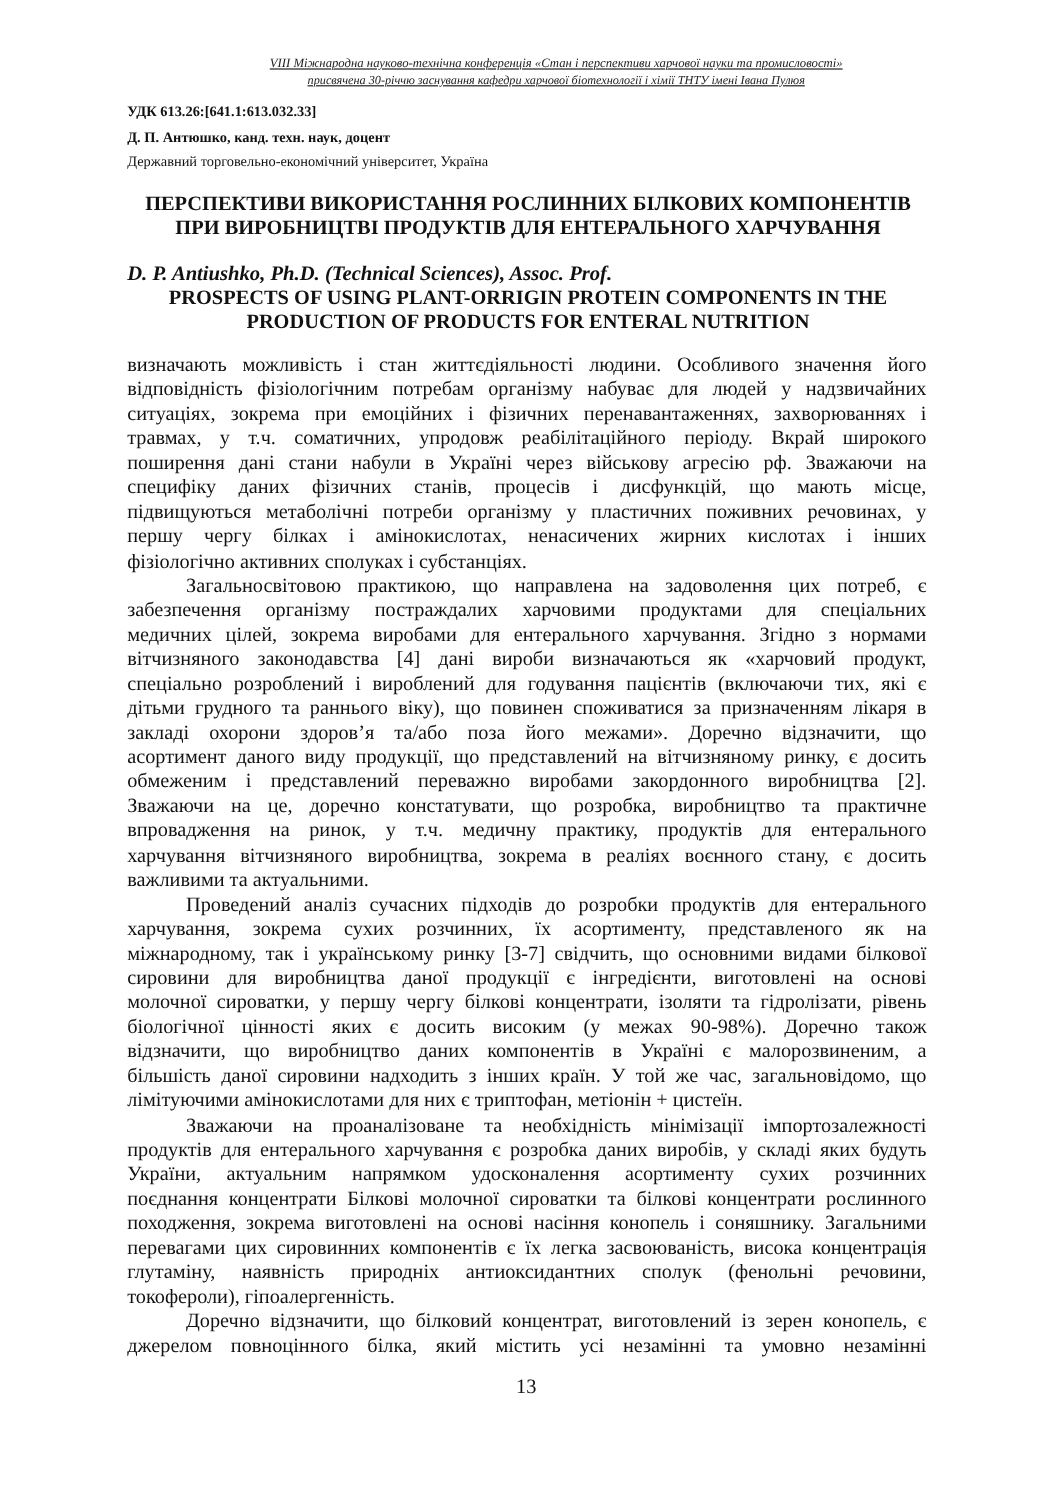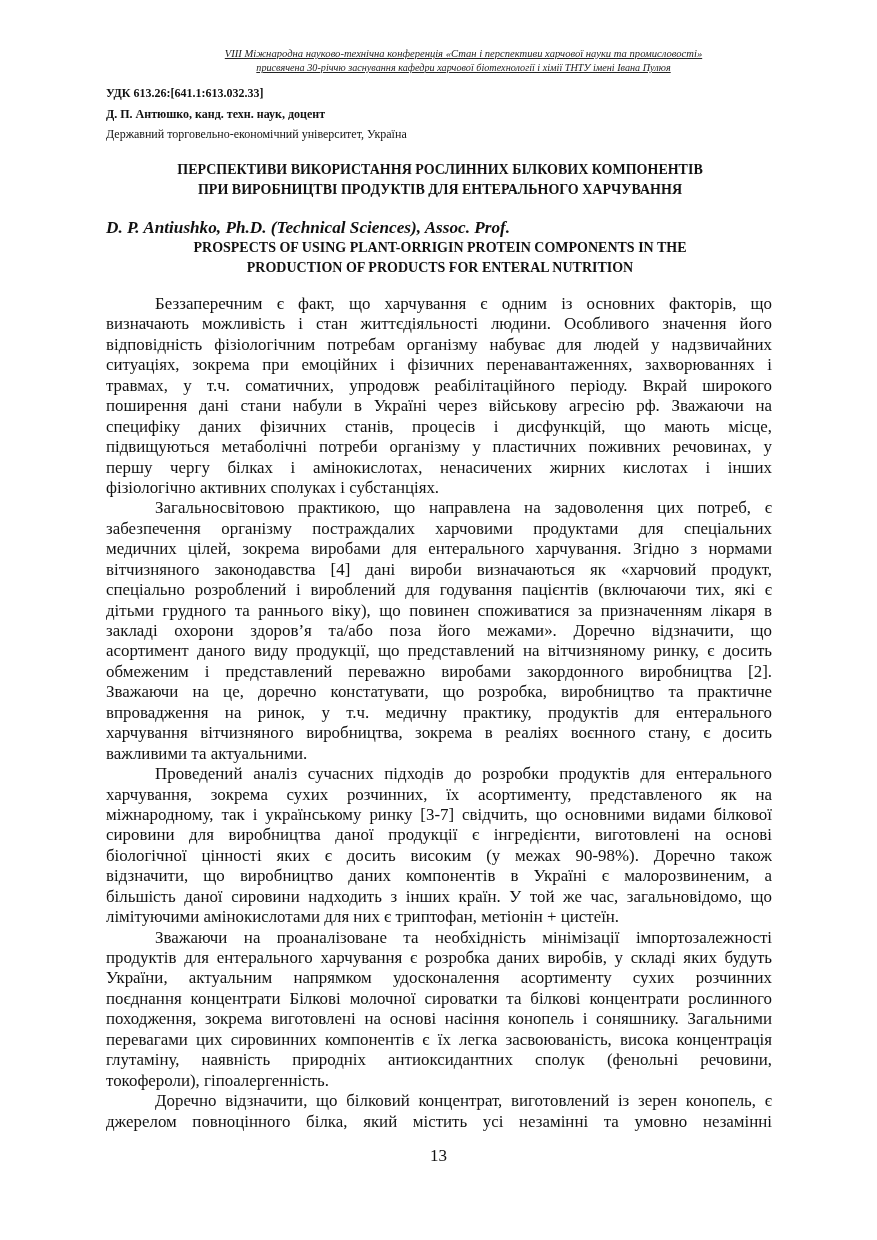--- a/index.html
+++ b/index.html
@@ -7,21 +7,21 @@
          font-family: "Liberation Serif", "DejaVu Serif", serif; color: #111; }
   .hdr { position: absolute; left: 0; width: 877px; text-align: center;
          font-style: italic; font-size: 10.6px; text-decoration: underline; color: #222; line-height: 13px; padding-left: 25px; }
   .hdr1 { top: 47px; }
   .hdr2 { top: 61px; font-size: 10.2px; }
   .meta { position: absolute; left: 106px; font-size: 12px; line-height: 20px; white-space: nowrap; }
   .udk { top: 83px; font-weight: bold; }
   .author-ua { top: 104px; font-weight: bold; }
   .affil { top: 124px; }
   .title { position: absolute; left: 100px; width: 680px; text-align: center;
-           font-weight: bold; font-size: 14px; line-height: 20px; white-space: nowrap; }
+           font-weight: bold; font-size: 17px; line-height: 20px; white-space: nowrap; }
   .t1 { top: 160px; }
   .t2 { top: 180px; }
   .author-en { position: absolute; left: 106px; top: 218px; font-weight: bold; font-size: 17.2px; line-height: 20px; white-space: nowrap; font-style: italic; }
   .te1 { top: 238px; }
   .te2 { top: 258px; }
   .body { position: absolute; left: 106px; width: 666px; top: 294px; }
   .line { display: block; font-size: 16.9px; line-height: 20.45px; height: 20.45px;
           text-align: justify; text-align-last: justify; white-space: nowrap; overflow: visible; }
   .line.ind { text-indent: 49px; }
   .line.last { text-align-last: left; }
@@ -39,21 +39,20 @@
 
 <div class="title t1">ПЕРСПЕКТИВИ ВИКОРИСТАННЯ РОСЛИННИХ БІЛКОВИХ КОМПОНЕНТІВ</div>
 <div class="title t2">ПРИ ВИРОБНИЦТВІ ПРОДУКТІВ ДЛЯ ЕНТЕРАЛЬНОГО ХАРЧУВАННЯ</div>
 
 <div class="author-en">D. P. Antiushko, Ph.D. (Technical Sciences), Assoc. Prof.</div>
 <div class="title te1">PROSPECTS OF USING PLANT-ORRIGIN PROTEIN COMPONENTS IN THE</div>
 <div class="title te2">PRODUCTION OF PRODUCTS FOR ENTERAL NUTRITION</div>
 
 <div class="body" id="body">
     <div>
-      <span class="line ind">Беззаперечним є факт, що харчування є одним із основних факторів, що</span>
       <span class="line">визначають можливість і стан життєдіяльності людини. Особливого значення його</span>
       <span class="line">відповідність фізіологічним потребам організму набуває для людей у надзвичайних</span>
       <span class="line">ситуаціях, зокрема при емоційних і фізичних перенавантаженнях, захворюваннях і</span>
       <span class="line">травмах, у т.ч. соматичних, упродовж реабілітаційного періоду. Вкрай широкого</span>
       <span class="line">поширення дані стани набули в Україні через військову агресію рф. Зважаючи на</span>
       <span class="line">специфіку даних фізичних станів, процесів і дисфункцій, що мають місце,</span>
       <span class="line">підвищуються метаболічні потреби організму у пластичних поживних речовинах, у</span>
       <span class="line">першу чергу білках і амінокислотах, ненасичених жирних кислотах і інших</span>
       <span class="line last">фізіологічно активних сполуках і субстанціях.</span>
     </div>
@@ -70,20 +69,21 @@
       <span class="line">Зважаючи на це, доречно констатувати, що розробка, виробництво та практичне</span>
       <span class="line">впровадження на ринок, у т.ч. медичну практику, продуктів для ентерального</span>
       <span class="line">харчування вітчизняного виробництва, зокрема в реаліях воєнного стану, є досить</span>
       <span class="line last">важливими та актуальними.</span>
     </div>
     <div>
       <span class="line ind">Проведений аналіз сучасних підходів до розробки продуктів для ентерального</span>
       <span class="line">харчування, зокрема сухих розчинних, їх асортименту, представленого як на</span>
       <span class="line">міжнародному, так і українському ринку [3-7] свідчить, що основними видами білкової</span>
       <span class="line">сировини для виробництва даної продукції є інгредієнти, виготовлені на основі</span>
+      <span class="line">молочної сироватки, у першу чергу білкові концентрати, ізоляти та гідролізати, рівень</span>
       <span class="line">біологічної цінності яких є досить високим (у межах 90-98%). Доречно також</span>
       <span class="line">відзначити, що виробництво даних компонентів в Україні є малорозвиненим, а</span>
       <span class="line">більшість даної сировини надходить з інших країн. У той же час, загальновідомо, що</span>
       <span class="line last">лімітуючими амінокислотами для них є триптофан, метіонін + цистеїн.</span>
     </div>
     <div>
       <span class="line ind">Зважаючи на проаналізоване та необхідність мінімізації імпортозалежності</span>
       <span class="line">продуктів для ентерального харчування є розробка даних виробів, у складі яких будуть</span>
       <span class="line">України, актуальним напрямком удосконалення асортименту сухих розчинних</span>
       <span class="line">поєднання концентрати Білкові молочної сироватки та білкові концентрати рослинного</span>

